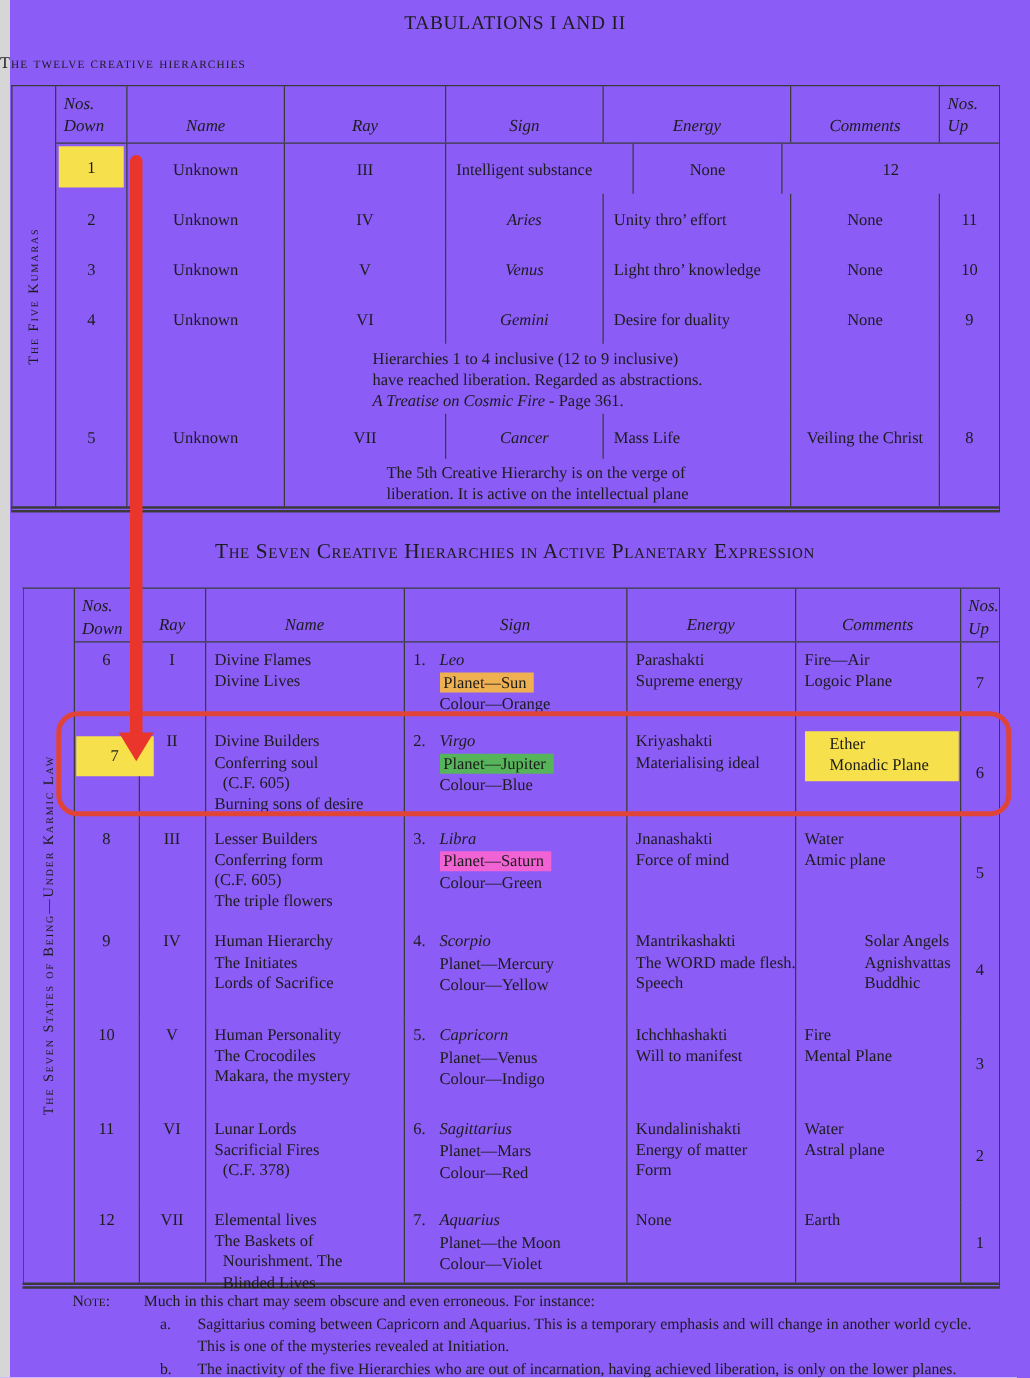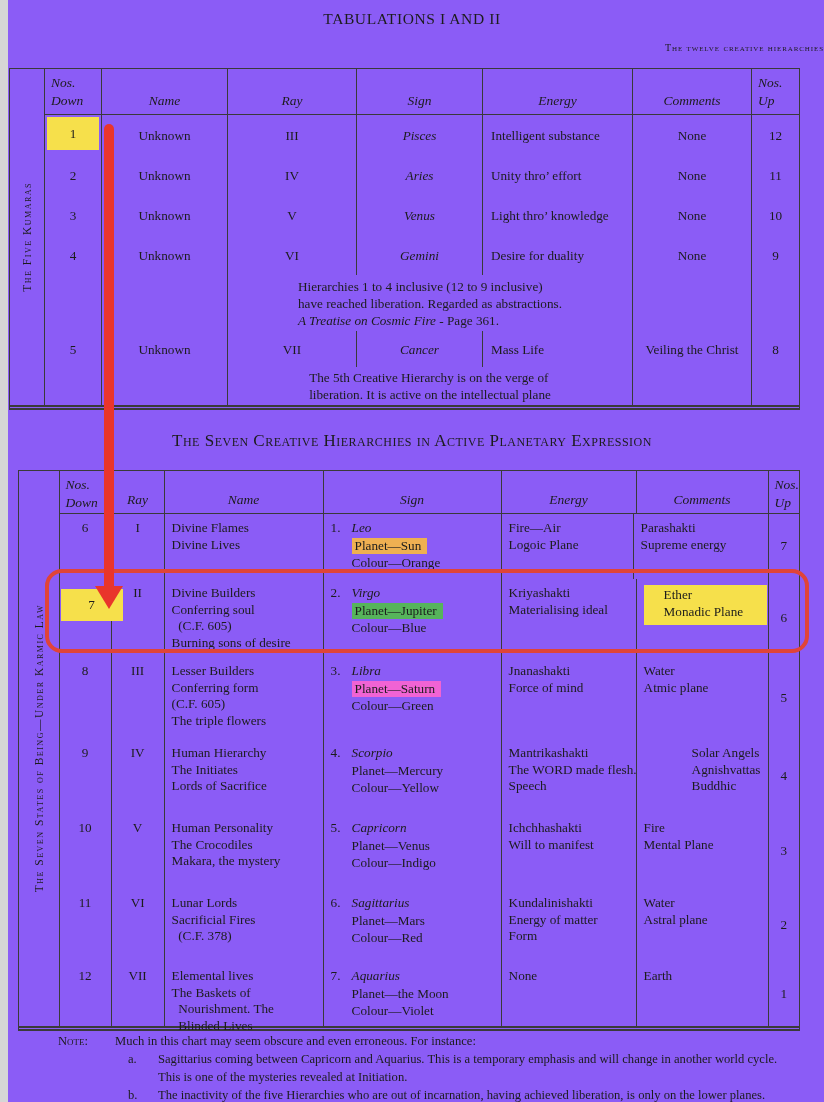--- a/index.html
+++ b/index.html
@@ -2,22 +2,22 @@
 <html style="--hl-yellow: #f6e04b; --hl-orange: #efb052; --hl-green: #56b45b; --hl-magenta: #f163d4;"><head>
 <meta charset="utf-8">
 <style>
   html,body{margin:0;padding:0;background:#fff}
   .page{position:relative;width:824px;height:1102px;background:#8b5cf6;
         font-family:"Liberation Serif",serif;color:#1c1c1c;overflow:hidden}
   .edge-strip{position:absolute;left:0;top:0;width:8px;height:100%;background:#d6d6d6}
 
   .title{position:absolute;top:10px;left:0;width:100%;text-align:center;
          font-size:15.5px;letter-spacing:.6px}
-  .subtitle{position:absolute;top:42px;left:0;width:100%;text-align:right;
-         font-size:10px;font-variant:small-caps;letter-spacing:.9px}
+  .subtitle{position:absolute;top:42px;left:0;width:100%;text-align:left;
+         font-size:13px;font-variant:small-caps;letter-spacing:.9px}
   .t2title{position:absolute;top:431px;left:0;width:100%;text-align:center;
          font-size:17px;font-variant:small-caps;letter-spacing:.5px}
 
   .tbl{position:absolute;display:flex;border:1.5px solid #3a3a3a;
        border-bottom:5px double #3a3a3a;box-sizing:border-box;background:transparent}
   .t1{left:9px;top:68px;width:791px}
   .t2{left:18px;top:470px;width:782px}
 
   .side{display:flex;align-items:center;justify-content:center;
         border-right:1px solid #3a3a3a;font-variant:small-caps;font-size:11.5px;
@@ -129,21 +129,20 @@
           <div class="hcell t1c7 hdr-two">Nos.
 Up</div>
         </div>
       <div class="body">
           <div class="row">
             <div class="cell t1c1 hl-host">
               <div class="yhl">1</div>
             </div>
             <div class="cell t1c2">Unknown</div>
             <div class="cell t1c3">III</div>
-            <div class="cell t1c4 italic">Pisces</div>
             <div class="cell t1c5 left">Intelligent substance</div>
             <div class="cell t1c6">None</div>
             <div class="cell t1c7">12</div>
           </div>
           <div class="row">
             <div class="cell t1c1">2</div>
             <div class="cell t1c2">Unknown</div>
             <div class="cell t1c3">IV</div>
             <div class="cell t1c4 italic">Aries</div>
             <div class="cell t1c5 left">Unity thro’ effort</div>
@@ -235,29 +234,29 @@
             <div class="cell t2c4">
               <div class="sg">
                 <div class="sgl1">
                   <span class="sgnum">1.</span>
                   <span class="sgname">Leo</span>
                 </div>
                 <div class="sgind"><span class="hl hl-orange">Planet—Sun</span></div>
                 <div class="sgind">Colour—Orange</div>
               </div>
             </div>
+            <div class="cell t2c5">
+              <div class="lineset">Parashakti
+Supreme energy</div>
+            </div>
             <div class="cell t2c6">
               <div class="comwrap">
                 <div style="white-space: pre;">Fire—Air
 Logoic Plane</div>
               </div>
-            </div>
-            <div class="cell t2c5">
-              <div class="lineset">Parashakti
-Supreme energy</div>
             </div>
             <div class="cell t2c7 upcell">7</div>
           </div>
           <div class="row">
             <div class="cell t2c1 hostdown">
               <div class="yhl2">7</div>
             </div>
             <div class="cell t2c2 num2">II</div>
             <div class="cell t2c3">
               <div class="lineset">Divine Builders

